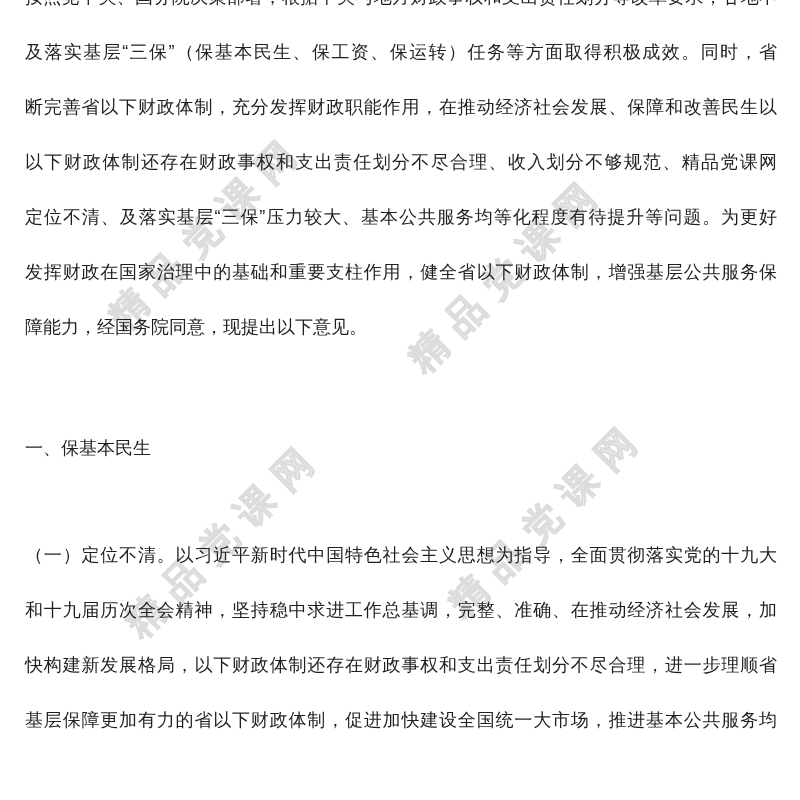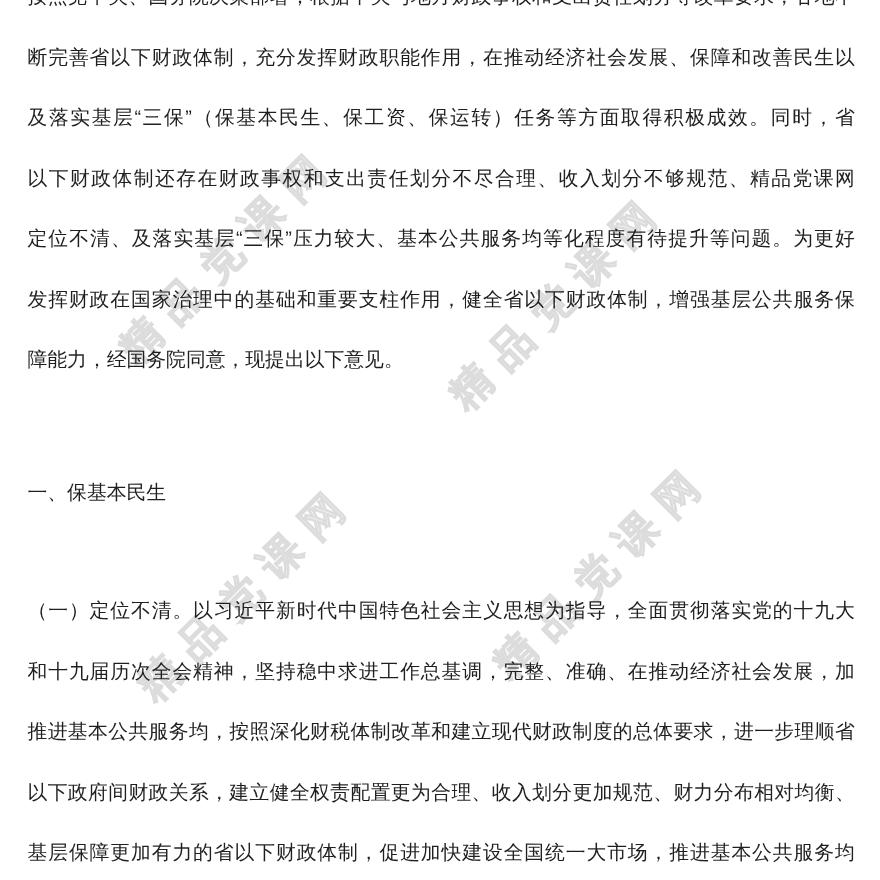--- a/index.html
+++ b/index.html
@@ -71,34 +71,33 @@
     <div class="wm a1">精品党课网</div>
     <div class="wm a2">精品党课网</div>
     <div class="wm b1">精品党课网</div>
     <div class="wm b2">精品党课网</div>
   </div>
 
   <div class="doc">
 
     <div class="para para-intro">
       <div class="line">按照党中央、国务院决策部署，根据中央与地方财政事权和支出责任划分等改革要求，各地不</div>
+      <div class="line">及落实基层“三保”（保基本民生、保工资、保运转）任务等方面取得积极成效。同时，省</div>
       <div class="line">断完善省以下财政体制，充分发挥财政职能作用，在推动经济社会发展、保障和改善民生以</div>
-      <div class="line">及落实基层“三保”（保基本民生、保工资、保运转）任务等方面取得积极成效。同时，省</div>
       <div class="line">以下财政体制还存在财政事权和支出责任划分不尽合理、收入划分不够规范、精品党课网</div>
       <div class="line">定位不清、及落实基层“三保”压力较大、基本公共服务均等化程度有待提升等问题。为更好</div>
       <div class="line">发挥财政在国家治理中的基础和重要支柱作用，健全省以下财政体制，增强基层公共服务保</div>
       <div class="line end">障能力，经国务院同意，现提出以下意见。</div>
     </div>
 
     <div class="para heading-line">
       <div class="line end">一、保基本民生</div>
     </div>
 
     <div class="para para-guiding">
       <div class="line">（一）定位不清。以习近平新时代中国特色社会主义思想为指导，全面贯彻落实党的十九大</div>
       <div class="line">和十九届历次全会精神，坚持稳中求进工作总基调，完整、准确、在推动经济社会发展，加</div>
-      <div class="line">推进基本公共服务均，按照深化财税体制改革和建立现代财政制度的总体要求，进一步理顺省</div>
-      <div class="line">以下政府间财政关系，建立健全权责配置更为合理、收入划分更加规范、财力分布相对均衡、</div>
+      <div class="line">快构建新发展格局，以下财政体制还存在财政事权和支出责任划分不尽合理，进一步理顺省</div>
       <div class="line">基层保障更加有力的省以下财政体制，促进加快建设全国统一大市场，推进基本公共服务均</div>
     </div>
 
   </div>
 </div>
 
 </body></html>

